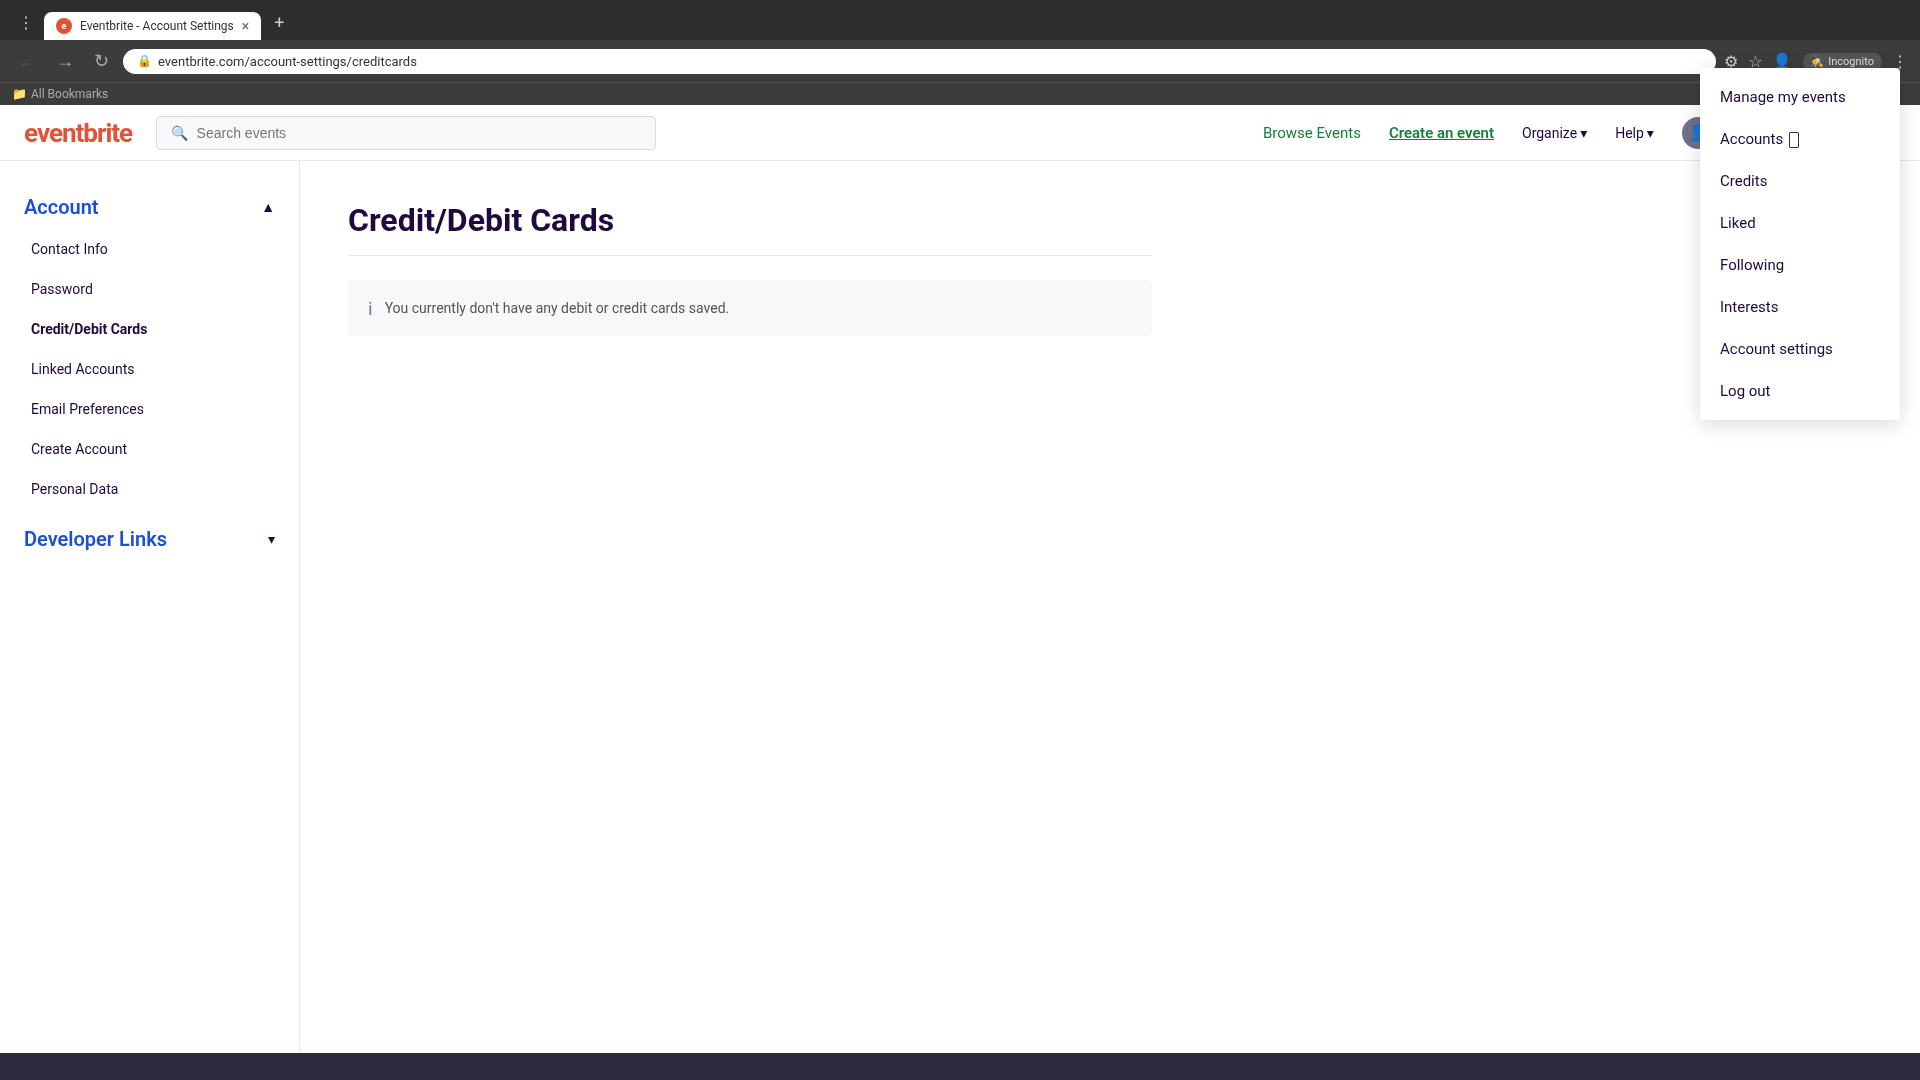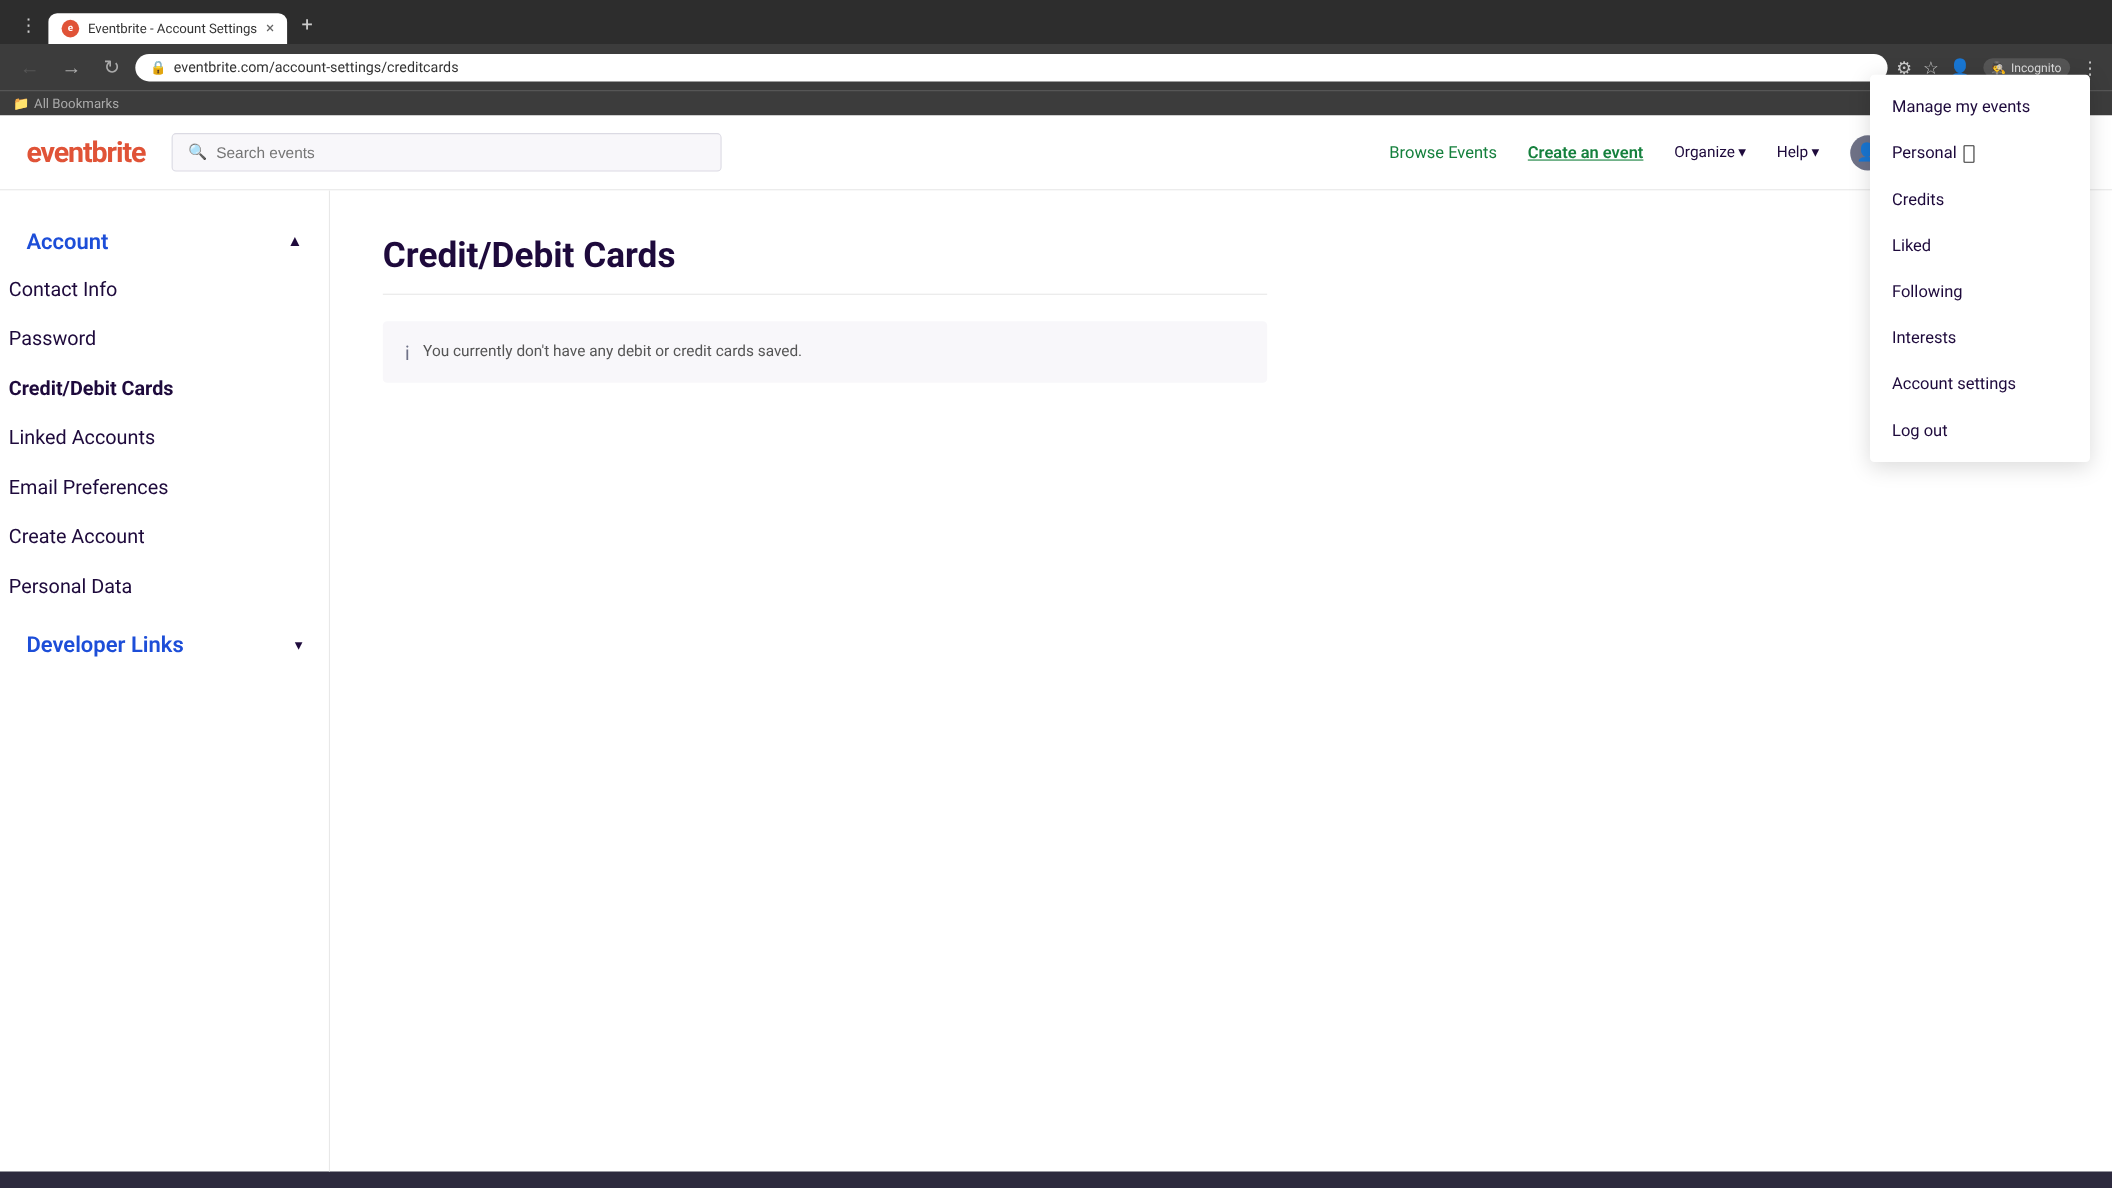--- a/index.html
+++ b/index.html
@@ -20,42 +20,42 @@
     .browser-nav-btn.disabled { color: #555; cursor: default; }
     .browser-address-bar { flex: 1; background: #fff; border-radius: 20px; padding: 5px 14px; display: flex; align-items: center; gap: 6px; font-size: 13px; color: #333; }
     .browser-address-bar .lock-icon { color: #555; font-size: 12px; }
     .browser-address-text { flex: 1; }
     .browser-toolbar-right { display: flex; align-items: center; gap: 10px; color: #ccc; font-size: 16px; }
     .incognito-badge { background: #555; border-radius: 12px; padding: 2px 8px; font-size: 11px; color: #ddd; display: flex; align-items: center; gap: 4px; }
     .bookmarks-bar { background: #3c3c3c; padding: 4px 12px; display: flex; align-items: center; gap: 4px; font-size: 12px; color: #ccc; border-top: 1px solid #555; }
     .bookmarks-bar span { color: #aaa; }
 
     
-    .page-header { background: #fff; border-bottom: 1px solid #e8e8e8; padding: 0 24px; display: flex; align-items: center; height: 68px; gap: 24px; position: relative; }
+    .page-header { background: #fff; border-bottom: 1px solid #e8e8e8; padding: 0 24px; display: flex; align-items: center; height: 56px; gap: 24px; position: relative; }
     .logo { color: #e05337; font-size: 26px; font-weight: 700; letter-spacing: -1px; }
     .search-bar { display: flex; align-items: center; background: #f8f7fa; border: 1px solid #dbdae3; border-radius: 4px; padding: 8px 14px; gap: 8px; flex: 1; max-width: 500px; }
     .search-bar input { background: none; border: none; outline: none; font-size: 14px; color: #555; width: 100%; }
     .nav-links { display: flex; align-items: center; gap: 28px; margin-left: auto; }
     .nav-link { color: #15803d; font-size: 15px; text-decoration: none; font-weight: 400; cursor: pointer; white-space: nowrap; }
     .nav-link.create { font-weight: 600; text-decoration: underline; }
     .nav-dropdown { display: flex; align-items: center; gap: 3px; cursor: pointer; }
     .user-menu { display: flex; align-items: center; gap: 8px; cursor: pointer; border: none; background: none; }
     .user-icon { width: 32px; height: 32px; border-radius: 50%; background: #6f7287; display: flex; align-items: center; justify-content: center; color: white; font-size: 16px; }
     .user-email { font-size: 14px; color: #1e0a3c; }
     .chevron-down { font-size: 12px; color: #555; }
 
     
     .page-layout { display: flex; min-height: calc(100vh - 68px - 40px - 80px); }
 
     
     .sidebar { width: 300px; min-width: 300px; padding: 24px 0; border-right: 1px solid #e8e8e8; }
     .sidebar-section { margin-bottom: 8px; }
     .sidebar-section-header { display: flex; align-items: center; justify-content: space-between; padding: 10px 24px; cursor: pointer; }
     .sidebar-section-title { font-size: 20px; font-weight: 600; color: #1d4ed8; }
-    .sidebar-item { padding: 12px 8px; font-size: 18px; color: #1e0a3c; cursor: pointer; text-decoration: none; display: block; }
+    .sidebar-item { padding: 12px 31px; font-size: 14px; color: #1e0a3c; cursor: pointer; text-decoration: none; display: block; }
     .sidebar-item.active { font-weight: 700; color: #1e0a3c; }
 
     
     .main-content { flex: 1; padding: 40px 48px; max-width: 900px; }
     .page-title { font-size: 32px; font-weight: 700; color: #1e0a3c; margin-bottom: 24px; padding-bottom: 16px; border-bottom: 1px solid #e8e8e8; }
     .info-box { background: #f8f7fa; border-radius: 4px; padding: 16px 20px; display: flex; align-items: center; gap: 12px; font-size: 14px; color: #555; }
     .info-icon { color: #6f7287; font-size: 18px; }
 
     
     .user-dropdown { position: fixed; right: 20px; top: 68px; background: #fff; box-shadow: 0 4px 20px rgba(0,0,0,0.15); border-radius: 4px; min-width: 200px; z-index: 1000; padding: 8px 0; }
@@ -180,21 +180,21 @@
       <span class="info-icon">ℹ</span>
       <span>You currently don't have any debit or credit cards saved.</span>
     </div>
   </main>
 
 </div>
 
 <div class="user-dropdown">
   <a class="dropdown-item">Manage my events</a>
   <a class="dropdown-item">
-    <span>Personal</span>
+    <span>Accounts</span>
     <span class="cursor"></span>
   </a>
   <a class="dropdown-item">Credits</a>
   <a class="dropdown-item">Liked</a>
   <a class="dropdown-item">Following</a>
   <a class="dropdown-item">Interests</a>
   <a class="dropdown-item">Account settings</a>
   <a class="dropdown-item">Log out</a>
 </div>
 

